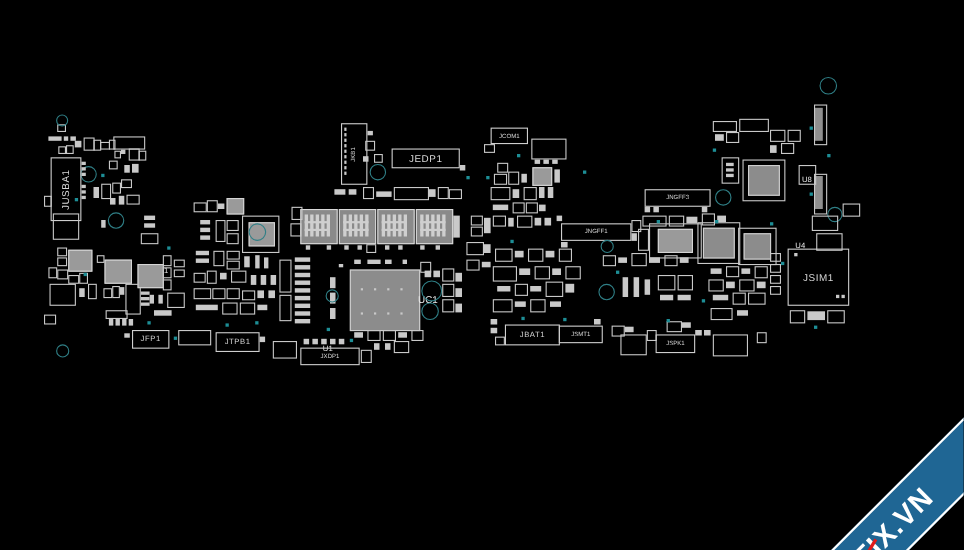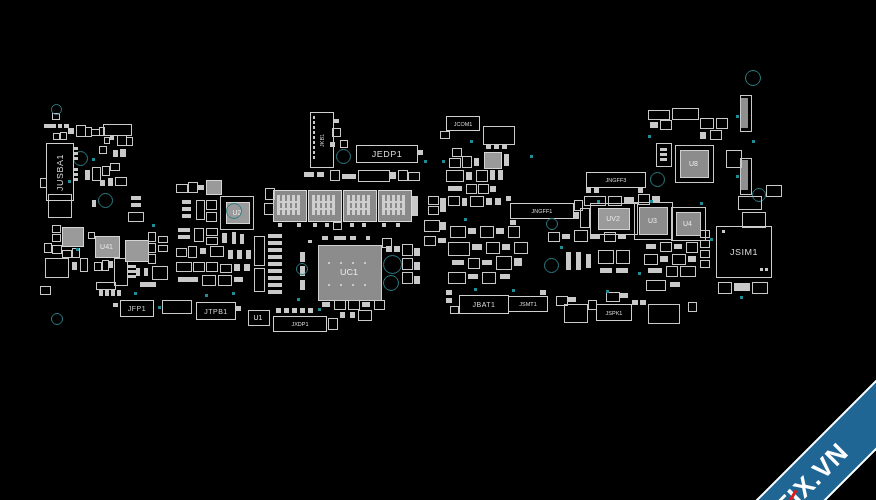--- a/index.html
+++ b/index.html
@@ -16,21 +16,21 @@
   .tdot{position:absolute;background:#1d8e96;}
 
   
   .conn{position:absolute;border:1px solid #cfcfcf;color:#d8d8d8;
         display:flex;align-items:center;justify-content:center;
         font-size:9px;letter-spacing:.5px;background:transparent;}
   .conn.sm{font-size:7px;}
   .conn.xs{font-size:5.5px;letter-spacing:0;}
   .conn.vert{writing-mode:vertical-rl;transform:rotate(180deg);}
   .chiplbl{position:absolute;color:#e8e8e8;font-size:9px;
-           display:flex;align-items:center;justify-content:center;}
+           display:flex;align-items:center;justify-content:center;margin-left:40px;}
   .chiplbl.sm{font-size:7px;}
 
   
   .dram{position:absolute;border:1px solid #d8d8d8;background:#8a8a8a;}
   .dram i{position:absolute;background:#cfcfcf;}
 
   
   #wm{position:absolute;right:-72px;bottom:-18px;width:300px;height:46px;
       background:#1f6694;transform:rotate(-45deg);transform-origin:center;
       display:flex;align-items:center;justify-content:center;
@@ -229,21 +229,21 @@
     <div class="pad" style="left:313px;top:141px;width:2px;height:3px"></div>
     <div class="pad" style="left:313px;top:146px;width:2px;height:3px"></div>
     <div class="pad" style="left:313px;top:151px;width:2px;height:3px"></div>
     <div class="pad" style="left:313px;top:156px;width:2px;height:3px"></div>
     <div class="pad" style="left:334px;top:119px;width:5px;height:4px"></div>
     <div class="out" style="left:332px;top:128px;width:7px;height:7px"></div>
     <div class="out" style="left:340px;top:140px;width:6px;height:6px"></div>
     <div class="pad" style="left:330px;top:142px;width:5px;height:5px"></div>
     <div class="circ" style="left:336px;top:149px;width:13px;height:13px"></div>
 
-    <div class="conn" style="left:356px;top:145px;width:60px;height:16px">
+    <div class="conn" style="left:356px;top:135px;width:60px;height:16px">
       <span>JEDP1</span>
     </div>
     <div class="pad" style="left:418px;top:150px;width:5px;height:5px"></div>
     <div class="tdot" style="left:424px;top:160px;width:3px;height:3px"></div>
 
     <div class="pad" style="left:304px;top:172px;width:10px;height:5px"></div>
     <div class="pad" style="left:317px;top:172px;width:7px;height:5px"></div>
     <div class="out" style="left:330px;top:170px;width:8px;height:9px"></div>
     <div class="pad" style="left:342px;top:174px;width:14px;height:5px"></div>
     <div class="out" style="left:358px;top:170px;width:30px;height:10px"></div>

